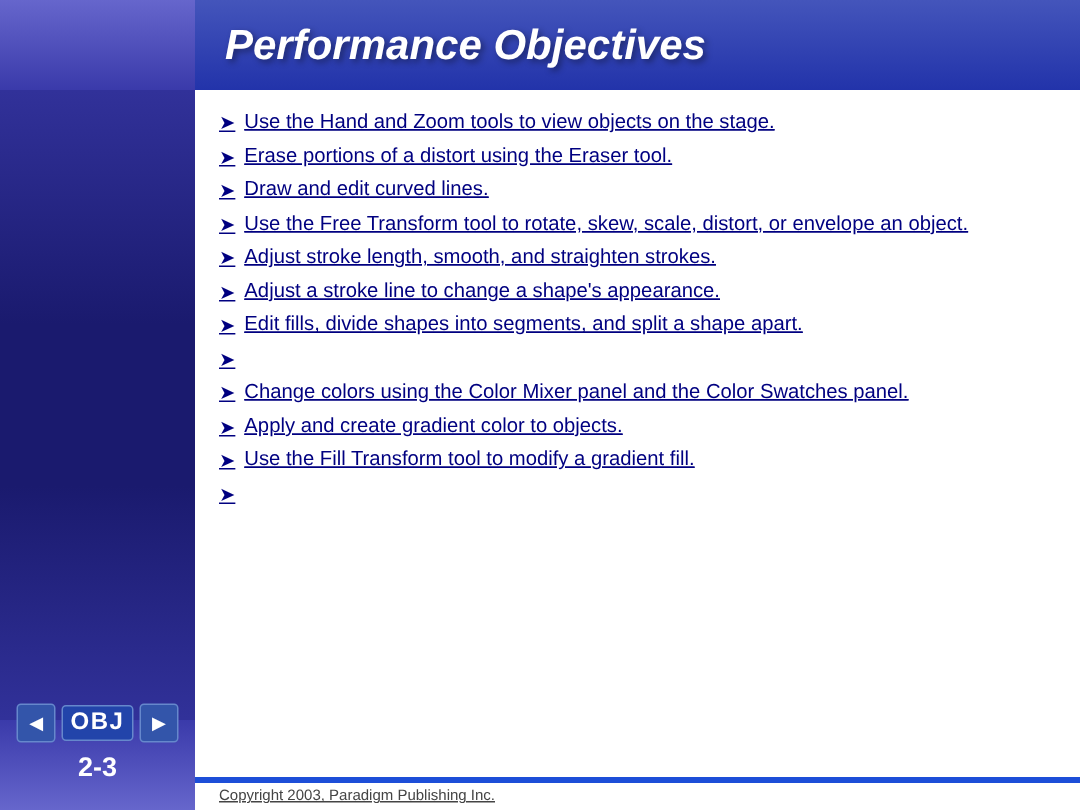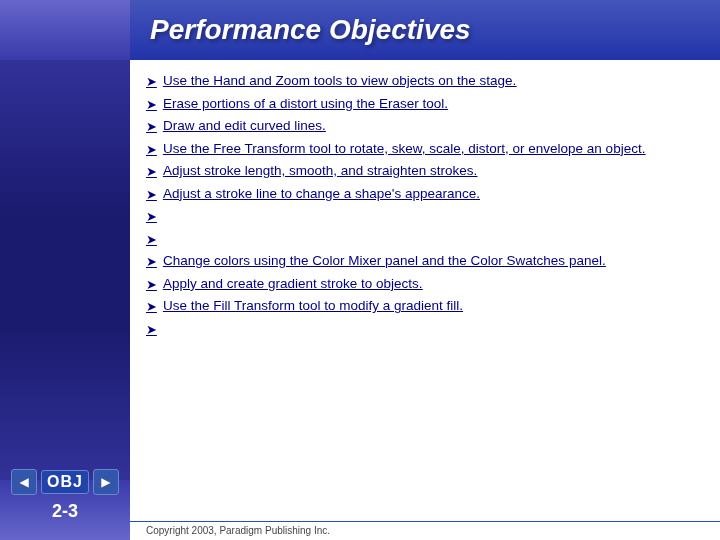--- a/index.html
+++ b/index.html
@@ -140,21 +140,22 @@
     .objectives-list li span {
       text-decoration: underline;
     }
 
     
     .copyright {
       background: white;
       padding: 3px 28px 4px 16px;
       font-size: 10px;
       color: #444;
-      border-top: 1px solid #1d4ed8;
+      border-top: 4px solid #1d4ed8;
+      text-decoration: underline;
     }
   </style>
 </head>
 <body>
 
 <div class="sidebar">
   <div class="sidebar-accent-top"></div>
   <div class="sidebar-accent-bottom"></div>
   <div class="nav-controls">
     <div class="nav-btn">◀</div>
@@ -189,31 +190,32 @@
         <li>
           <span class="arrow">➤</span>
           <span>Adjust stroke length, smooth, and straighten strokes.</span>
         </li>
         <li>
           <span class="arrow">➤</span>
           <span>Adjust a stroke line to change a shape's appearance.</span>
         </li>
         <li>
           <span class="arrow">➤</span>
+          <span>Edit fills, divide shapes into segments, and split a shape apart.</span>
         </li>
         <li>
           <span class="arrow">➤</span>
         </li>
         <li>
           <span class="arrow">➤</span>
           <span>Change colors using the Color Mixer panel and the Color Swatches panel.</span>
         </li>
         <li>
           <span class="arrow">➤</span>
-          <span>Apply and create gradient stroke to objects.</span>
+          <span>Apply and create gradient color to objects.</span>
         </li>
         <li>
           <span class="arrow">➤</span>
           <span>Use the Fill Transform tool to modify a gradient fill.</span>
         </li>
         <li>
           <span class="arrow">➤</span>
         </li>
       </ul>
   </div>

